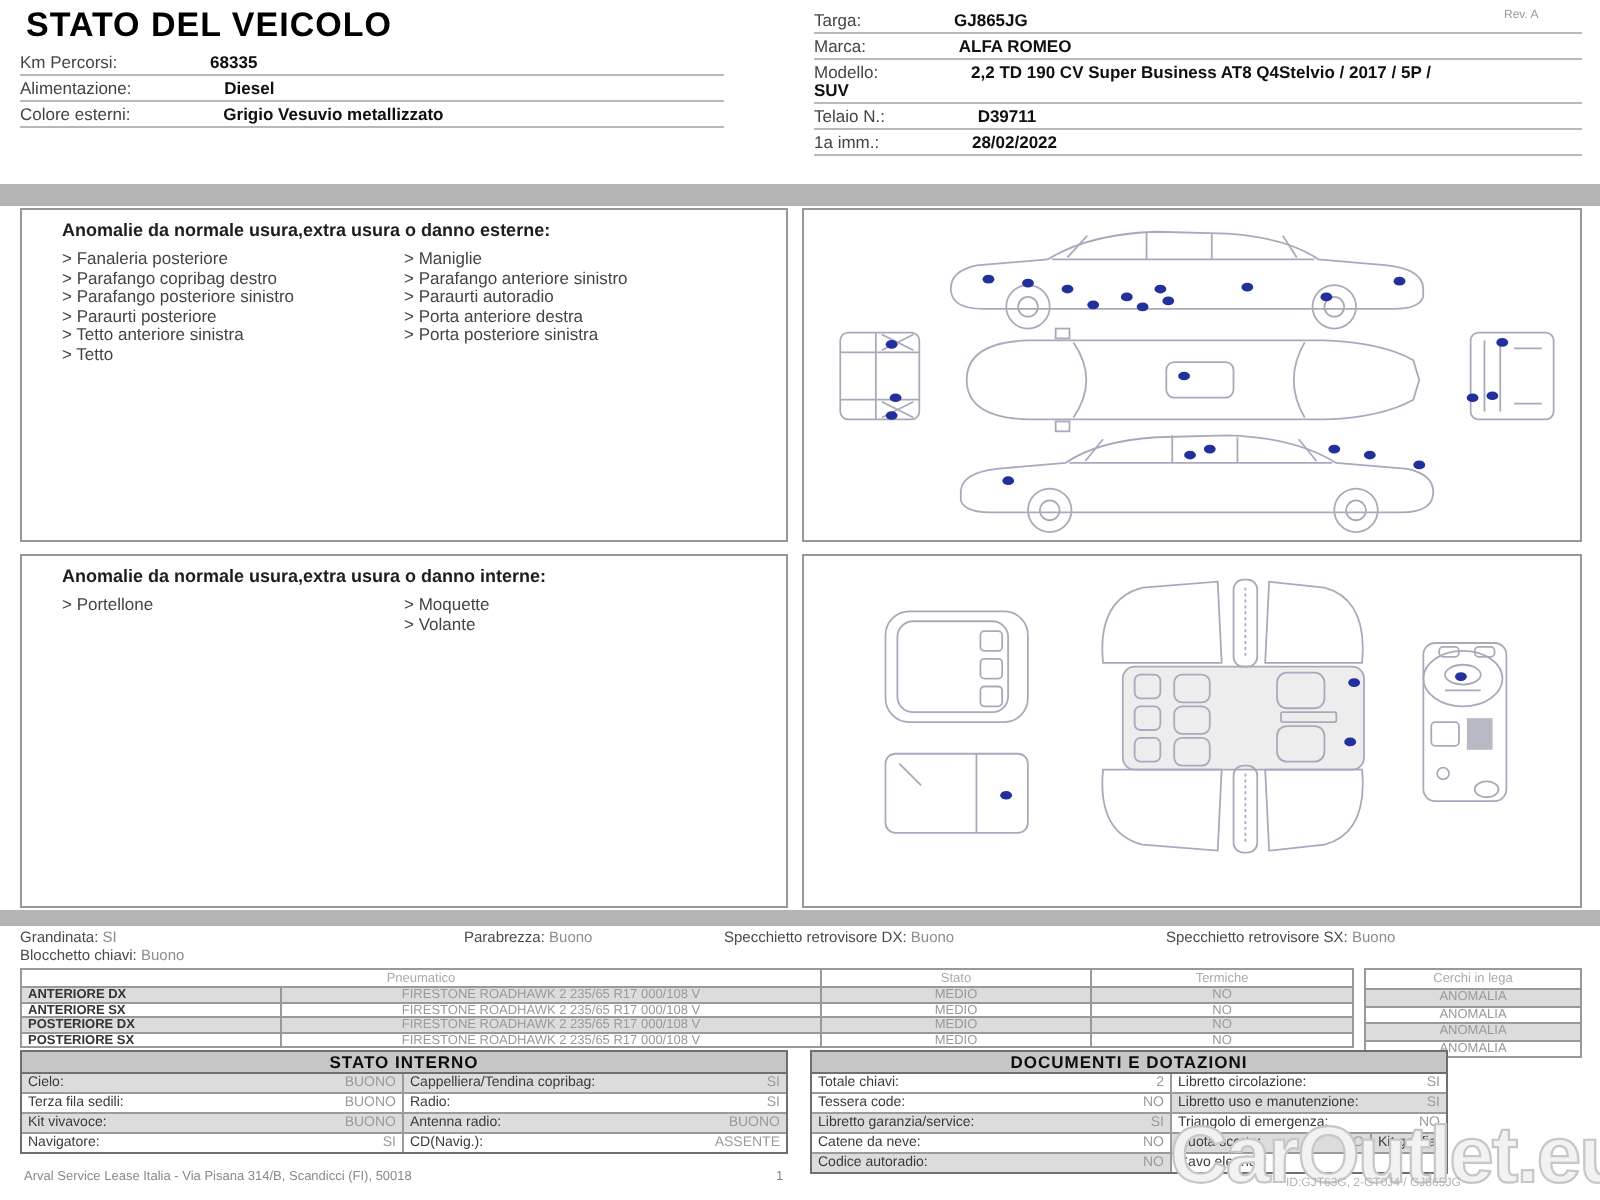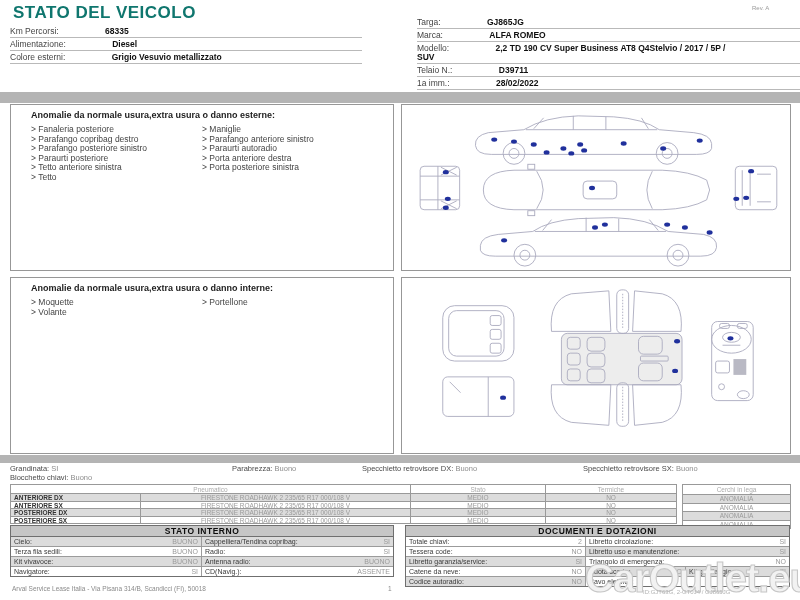--- a/index.html
+++ b/index.html
@@ -1,25 +1,25 @@
 <!DOCTYPE html>
 <html><head>
 <meta charset="utf-8">
 <style>
   html,body{margin:0;padding:0;}
   body{width:800px;height:600px;background:#fff;position:relative;overflow:hidden;
        font-family:"Liberation Sans","DejaVu Sans",sans-serif;color:#333;}
   .abs{position:absolute;}
 
   
-  .title{left:13px;top:3px;font-size:17px;font-weight:bold;color:#0f766e;letter-spacing:.5px;}
+  .title{left:13px;top:3px;font-size:17px;font-weight:bold;color:#000000;letter-spacing:.5px;}
   .rev{left:752px;top:5px;font-size:6px;color:#999;}
 
   .info-left{left:10px;top:25px;width:352px;}
-  .info-right{left:407px;top:16px;width:384px;margin-left:10px;}
+  .info-right{left:407px;top:4px;width:384px;}
   .info-row{border-bottom:1px solid #b9b9b9;padding:2px 0 1px;font-size:8.5px;line-height:9px;color:#444;}
   .info-row .inner{max-width:310px;}
   .info-row b{color:#101010;padding-left:44px;}
 
   .band{left:0;width:800px;background:#b4b4b4;}
   .band1{top:92px;height:11px;}
   .band2{top:455px;height:8px;}
 
   
   .panel{border:1px solid #979797;background:#fff;box-sizing:border-box;padding:5px 20px;}
@@ -61,21 +61,21 @@
   .bhead{background:#c6c6c6;font-weight:bold;color:#0d0d0d;text-align:center;height:10px;line-height:10px;font-size:8.5px;border-bottom:1px solid #6f6f6f;letter-spacing:.5px;}
   .brow{display:flex;height:9px;line-height:9px;border-bottom:1px solid #9b9b9b;}
   .brow:last-child{border-bottom:none;}
   .bcell{display:flex;justify-content:space-between;padding:0 3px;border-right:1px solid #9b9b9b;box-sizing:border-box;overflow:hidden;white-space:nowrap;}
   .bcell:last-child{border-right:none;}
   .bcell .lb{color:#3a3a3a;}
   .bcell .vl{color:#9a9a9a;}
   .shadec{background:#dcdcdc;}
   .stato-interno{left:10px;top:525px;width:384px;}
   .stato-interno .bcell{width:50%;}
-  .documenti{left:405px;top:525px;width:385px;}
+  .documenti{left:405px;top:525px;width:319px;}
   .documenti .cl{width:180px;}
   .documenti .cr{flex:1;}
   .documenti .cs1{width:100px;}
   .documenti .cs2{flex:1;}
 
   
   .company{left:12px;top:585px;font-size:6.5px;color:#8a8a8a;}
   .page{left:388px;top:585px;font-size:6.5px;color:#8a8a8a;}
   .watermark{left:585px;top:556px;font-size:40px;font-weight:bold;color:#f2f2f2;
              -webkit-text-stroke:1.1px #c7c7c7;z-index:9;pointer-events:none;letter-spacing:-1px;}
@@ -184,25 +184,25 @@
       <ellipse cx="285" cy="124" rx="3" ry="2.2"></ellipse>
         <ellipse cx="310" cy="129" rx="3" ry="2.2"></ellipse>
     </g>
   </svg>
 </div>
 
 <div class="abs panel int-text">
   <div class="panel-title">Anomalie da normale usura,extra usura o danno interne:</div>
   <div class="cols">
     <div class="col">
+      <div class="an-item">Portellone</div>
+    </div>
+    <div class="col">
       <div class="an-item">Moquette</div>
       <div class="an-item">Volante</div>
-    </div>
-    <div class="col">
-      <div class="an-item">Portellone</div>
     </div>
   </div>
 </div>
 
 <div class="abs diag int-diag">
   <svg viewBox="0 0 390 177" width="388" height="175">
     <g stroke="#a9a9bd" fill="none" stroke-width="0.9">
 
       <rect x="40" y="28" width="72" height="56" rx="12"></rect>
       <rect x="46" y="33" width="56" height="46" rx="8"></rect>

